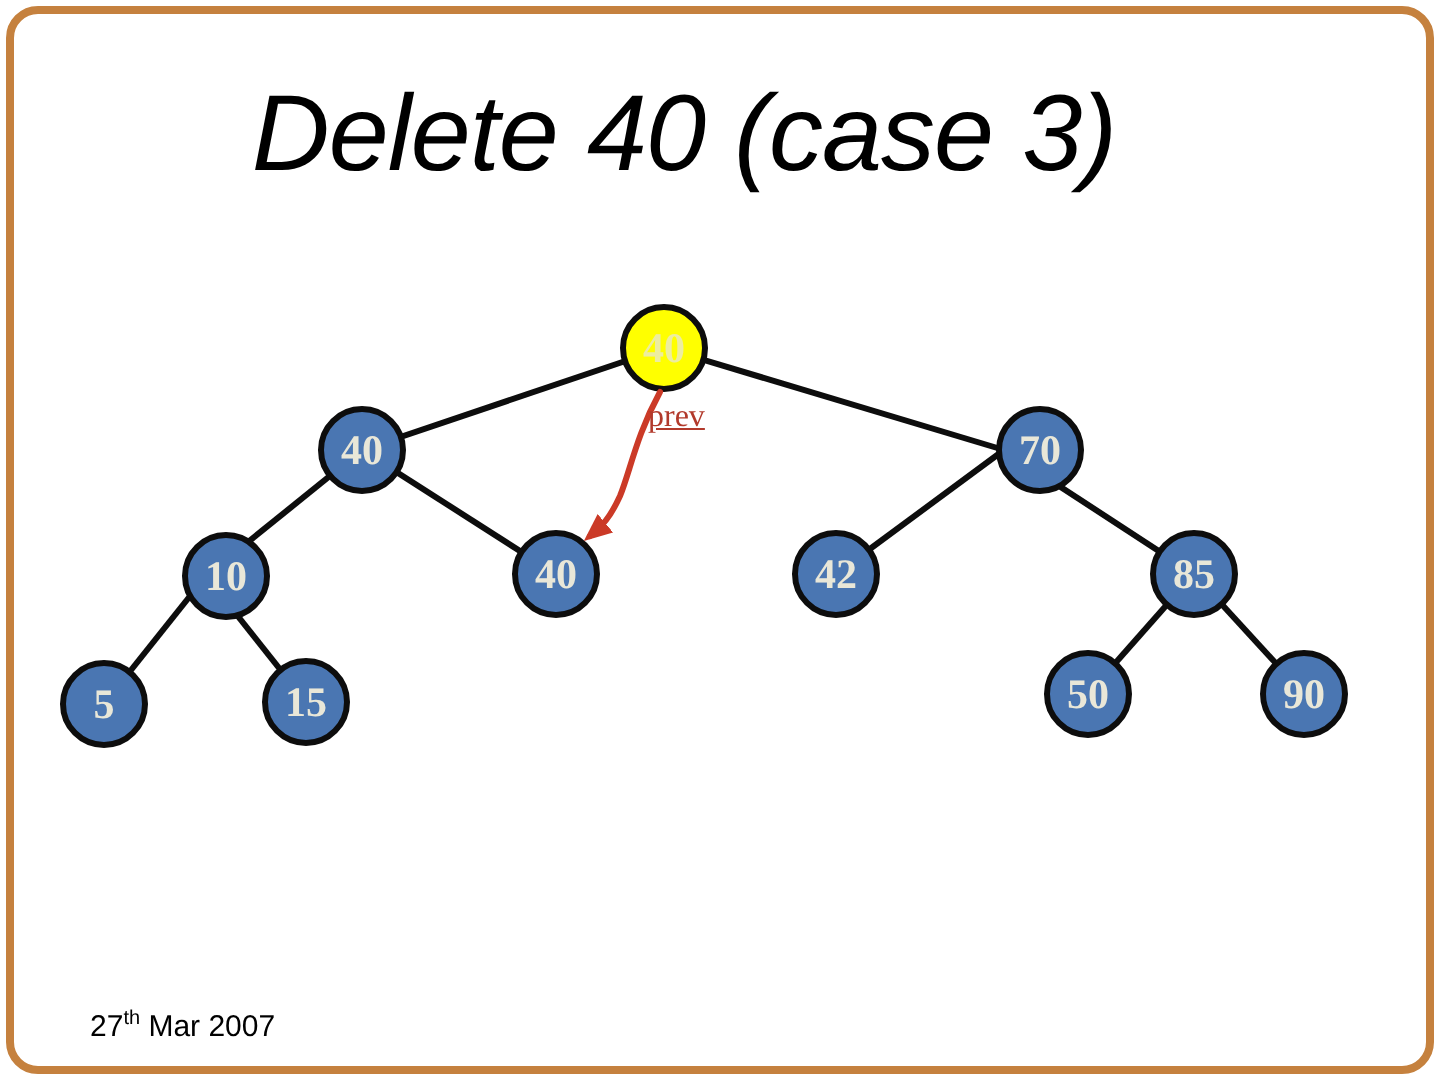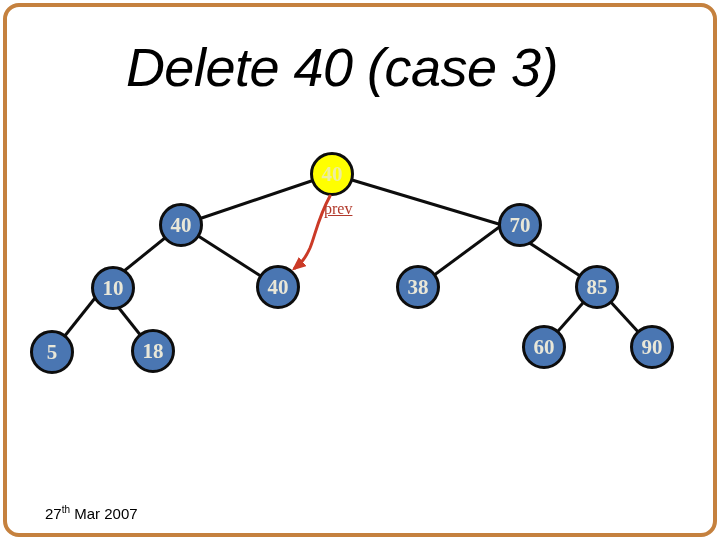--- a/index.html
+++ b/index.html
@@ -73,25 +73,25 @@
   <line class="edge" x1="502" y1="225" x2="597" y2="287"></line>
   <line class="edge" x1="597" y1="287" x2="544" y2="347"></line>
   <line class="edge" x1="597" y1="287" x2="652" y2="347"></line>
 </svg>
 
 <div class="node highlight" style="left:332px;top:174px">40</div>
 <div class="node" style="left:181px;top:225px">40</div>
 <div class="node" style="left:520px;top:225px">70</div>
 <div class="node" style="left:113px;top:288px">10</div>
 <div class="node" style="left:278px;top:287px">40</div>
-<div class="node" style="left:418px;top:287px">38</div>
+<div class="node" style="left:418px;top:287px">42</div>
 <div class="node" style="left:597px;top:287px">85</div>
 <div class="node" style="left:52px;top:352px">5</div>
-<div class="node" style="left:153px;top:351px">18</div>
-<div class="node" style="left:544px;top:347px">60</div>
+<div class="node" style="left:153px;top:351px">15</div>
+<div class="node" style="left:544px;top:347px">50</div>
 <div class="node" style="left:652px;top:347px">90</div>
 
 <svg id="pointer-layer" class="layer" viewBox="0 0 720 540">
   <defs>
     <marker id="arrowhead" markerUnits="userSpaceOnUse" markerWidth="14" markerHeight="12" refX="10" refY="6" orient="auto">
       <path class="pointer-head" d="M0,0 L14,6 L0,12 Z"></path>
     </marker>
   </defs>
   <path class="pointer-path" d="M 330 196 C 318 218, 315 236, 310 248 C 305 259, 301 263, 295 268" marker-end="url(#arrowhead)"></path>
 </svg>

